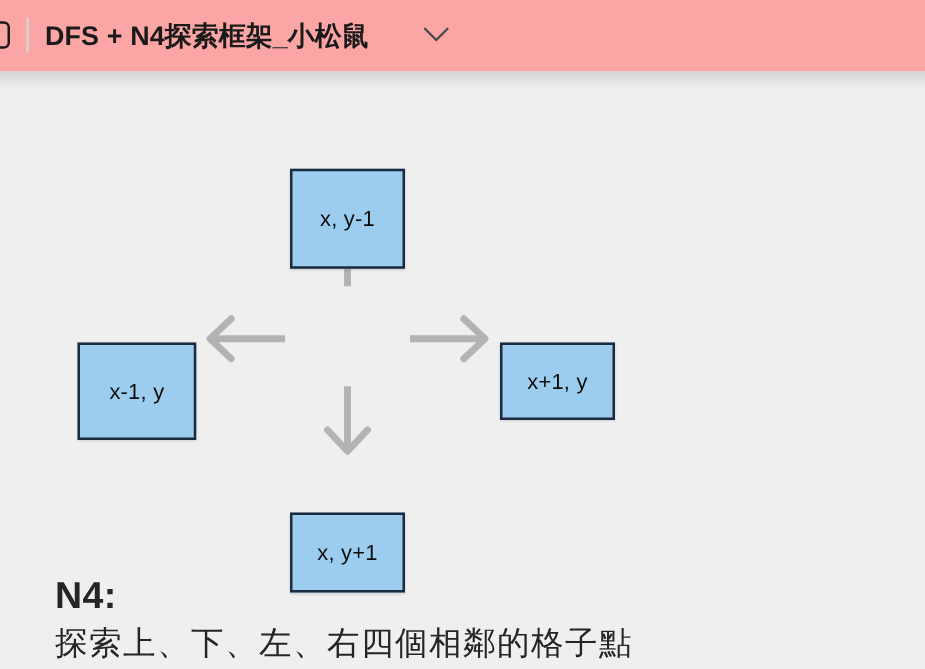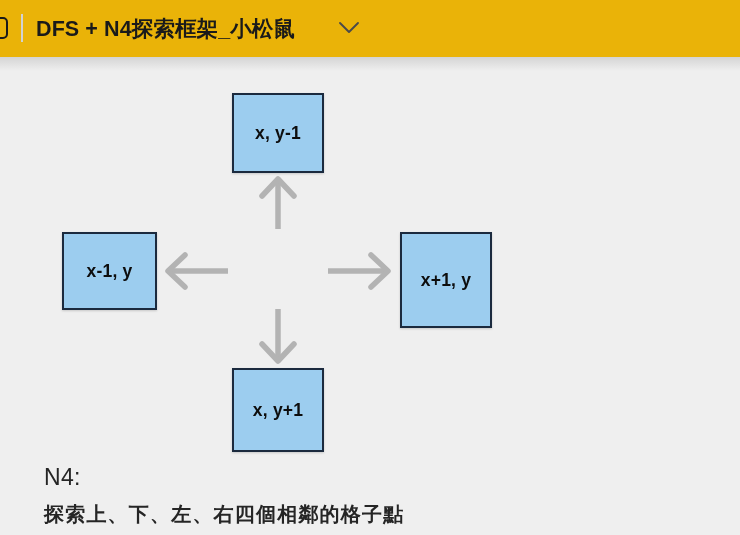--- a/index.html
+++ b/index.html
@@ -20,21 +20,21 @@
     height: 535px;
     background: #efefef;
   }
 
   
   .header {
     position: absolute;
     left: 0; top: 0;
     width: 740px;
     height: 57px;
-    background: #eab308;
+    background: #fca5a5;
     display: flex;
     align-items: center;
     z-index: 5;
   }
   .header-left-icon {
     position: absolute;
     left: -7px;
     top: 17px;
     width: 15px;
     height: 22px;
@@ -97,56 +97,57 @@
     height: 400px;
   }
   .node {
     position: absolute;
     box-sizing: border-box;
     border: 2.2px solid #1b2a3e;
     display: flex;
     align-items: center;
     justify-content: center;
     font-size: 17.5px;
-    font-weight: bold;
+    font-weight: normal;
     color: #0d0d0d;
     letter-spacing: 0.2px;
     box-shadow: 0 1px 2px rgba(0,0,0,0.16);
+    margin-top: 42px;
   }
   .node-blue  { background: #9ccdef; }
   .node-green { background: #9adfb5; }
 
   .node-up     { left: 232px; top: 36px;  width: 92px; height: 80px; }
   .node-center { left: 232px; top: 172px; width: 92px; height: 80px; }
   .node-left   { left: 62px;  top: 175px; width: 95px; height: 78px; text-align: right; }
-  .node-right  { left: 400px; top: 175px; width: 92px; height: 96px; }
-  .node-down   { left: 232px; top: 311px; width: 92px; height: 84px; }
+  .node-right  { left: 400px; top: 175px; width: 92px; height: 62px; }
+  .node-down   { left: 232px; top: 311px; width: 92px; height: 64px; }
 
   .arrow {
     position: absolute;
   }
 
   
   .caption {
     position: absolute;
     left: 44px;
     top: 403px;
     width: 650px;
     color: #252525;
   }
   .caption-line1 {
-    font-size: 23px;
+    font-size: 30px;
     line-height: 34px;
+    font-weight: bold;
+    letter-spacing: 0.3px;
+  }
+  .caption-line2 {
+    font-size: 26px;
+    line-height: 40px;
     font-weight: normal;
-    letter-spacing: 0.3px;
-  }
-  .caption-line2 {
-    font-size: 20px;
-    line-height: 40px;
-    font-weight: bold;
     letter-spacing: 1.2px;
   }
 </style>
 </head>
 <body>
 
 <div id="app">
 
   <div class="header">
     <div class="header-left-icon"></div>

